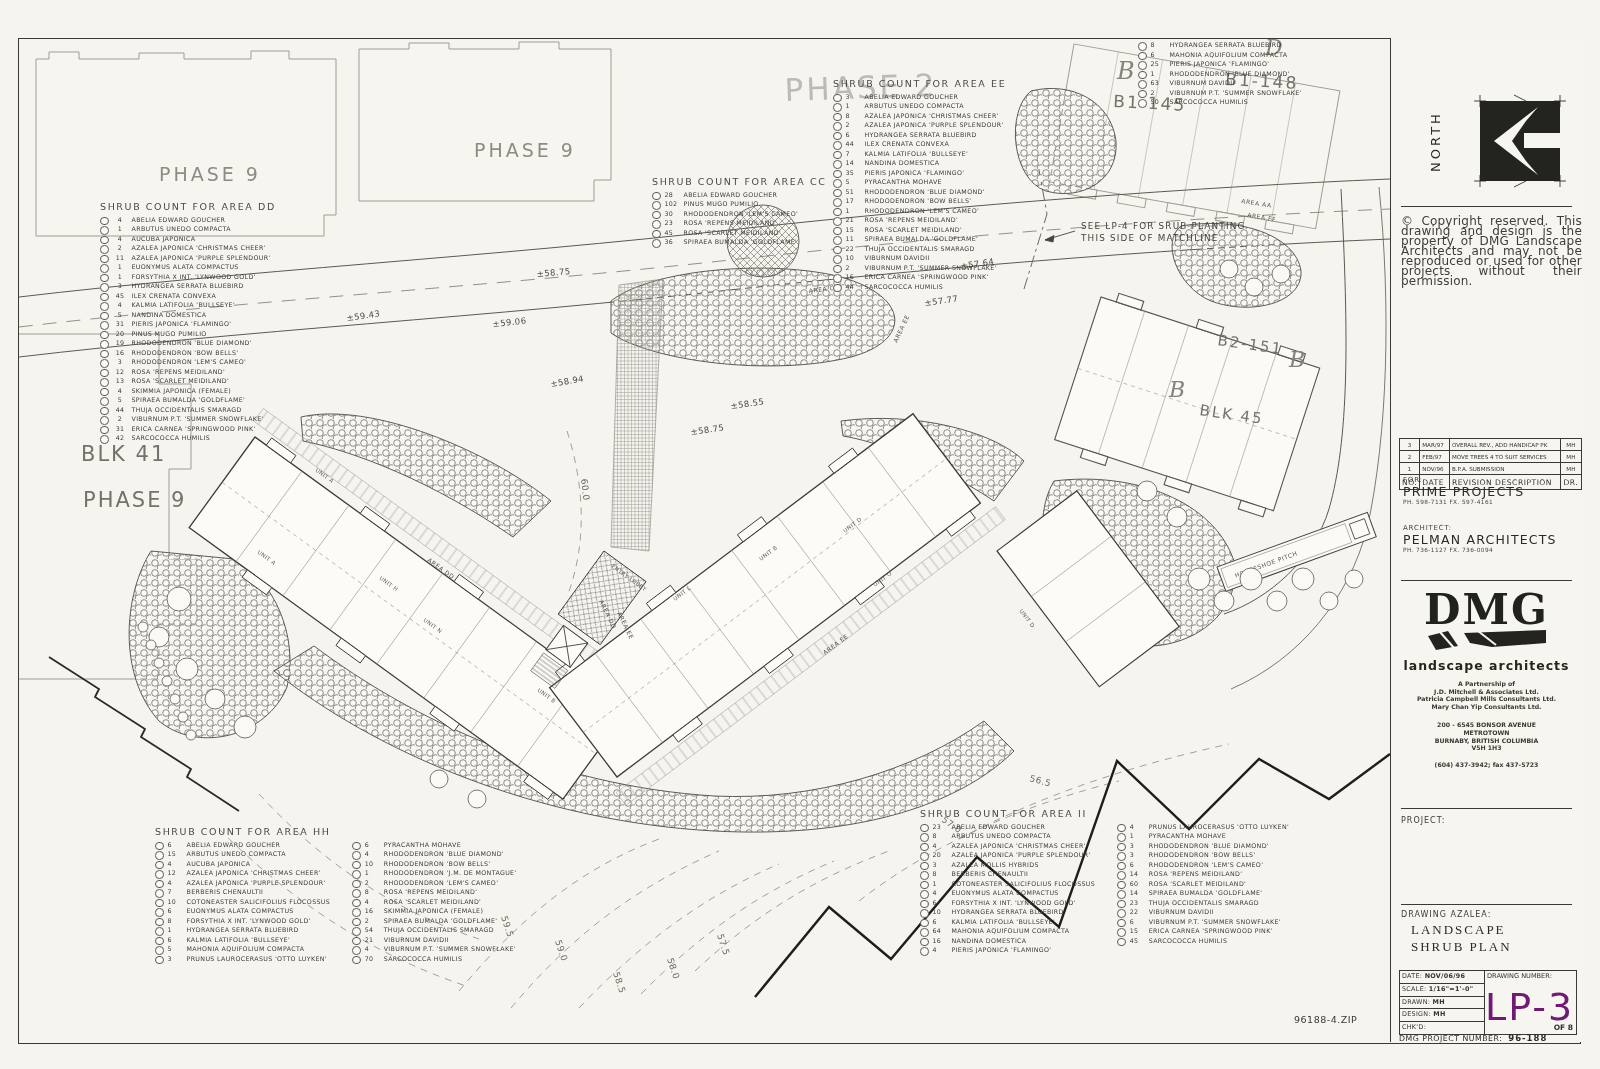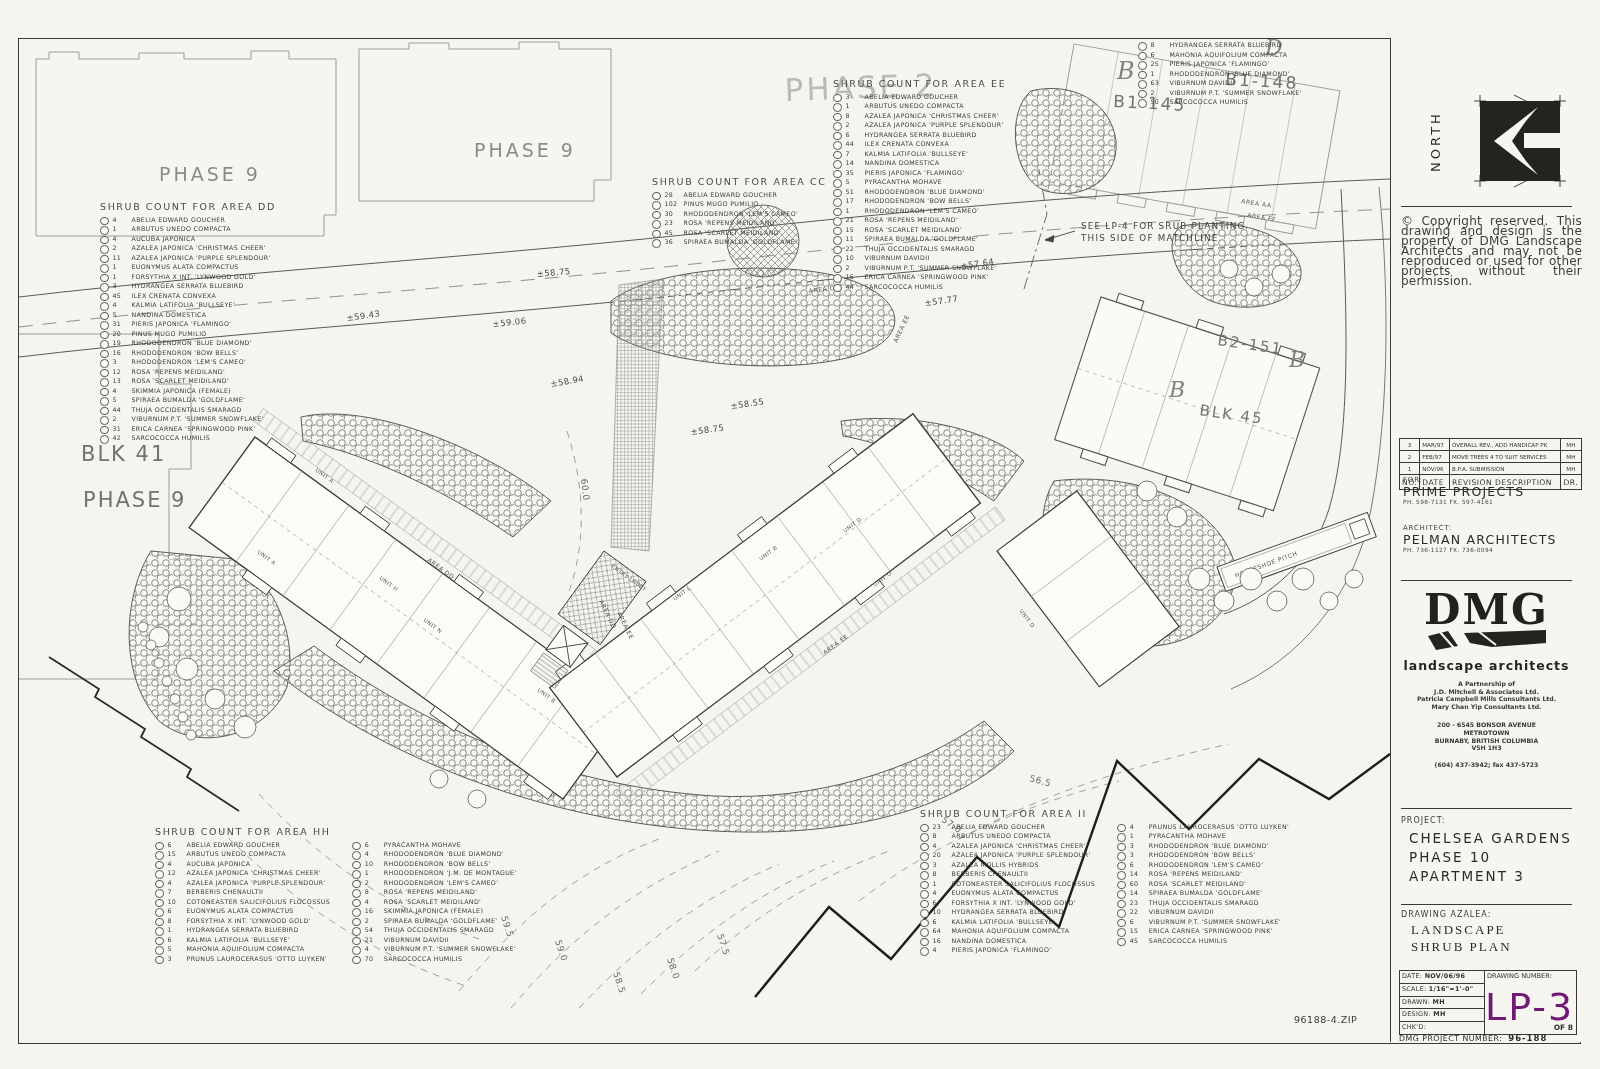--- a/index.html
+++ b/index.html
@@ -330,21 +330,21 @@
         <text class="unit" x="656" y="562" transform="rotate(-37 656 562)">UNIT L</text>
         <text class="unit" x="742" y="522" transform="rotate(-37 742 522)">UNIT B</text>
         <text class="unit" x="826" y="494" transform="rotate(-37 826 494)">UNIT D</text>
         <text class="unit" x="856" y="548" transform="rotate(-37 856 548)">UNIT O</text>
         <text class="unit" x="238" y="514" transform="rotate(36 238 514)">UNIT A</text>
         <text class="unit" x="1000" y="572" transform="rotate(53 1000 572)">UNIT D</text>
       </g>
     </svg>
   </div>
 
-  <div class="list" style="left:100px;top:203px;">
+  <div class="list" style="left:100px;top:203px;text-align:center;">
     <div class="lt">SHRUB COUNT FOR AREA DD</div>
     <div>
 
     <div class="row">
           <span class="sym"></span>
           <span class="q">4</span>
           <span class="n">ABELIA EDWARD GOUCHER</span>
         </div>
         <div class="row">
           <span class="sym"></span>
@@ -1037,25 +1037,20 @@
         <div>BURNABY, BRITISH COLUMBIA</div>
         <div>V5H 1H3</div>
       </div>
       <div class="dmg-phone">(604) 437-3942; fax 437-5723</div>
     </div>
 
     <div class="hr" style="top:770px;"></div>
 
     <div class="proj">
       <div class="sec-label">PROJECT:</div>
-      <div style="padding-left:8px;margin-top:4px;">
-        <div class="proj-line">CHELSEA GARDENS</div>
-        <div class="proj-line">PHASE 10</div>
-        <div class="proj-line">APARTMENT 3</div>
-      </div>
     </div>
 
     <div class="hr" style="top:866px;"></div>
 
     <div class="dt">
       <div class="sec-label">DRAWING AZALEA:</div>
       <div style="padding-left:10px;margin-top:2px;">
         <div class="dt-line">LANDSCAPE</div>
         <div class="dt-line">SHRUB PLAN</div>
       </div>

